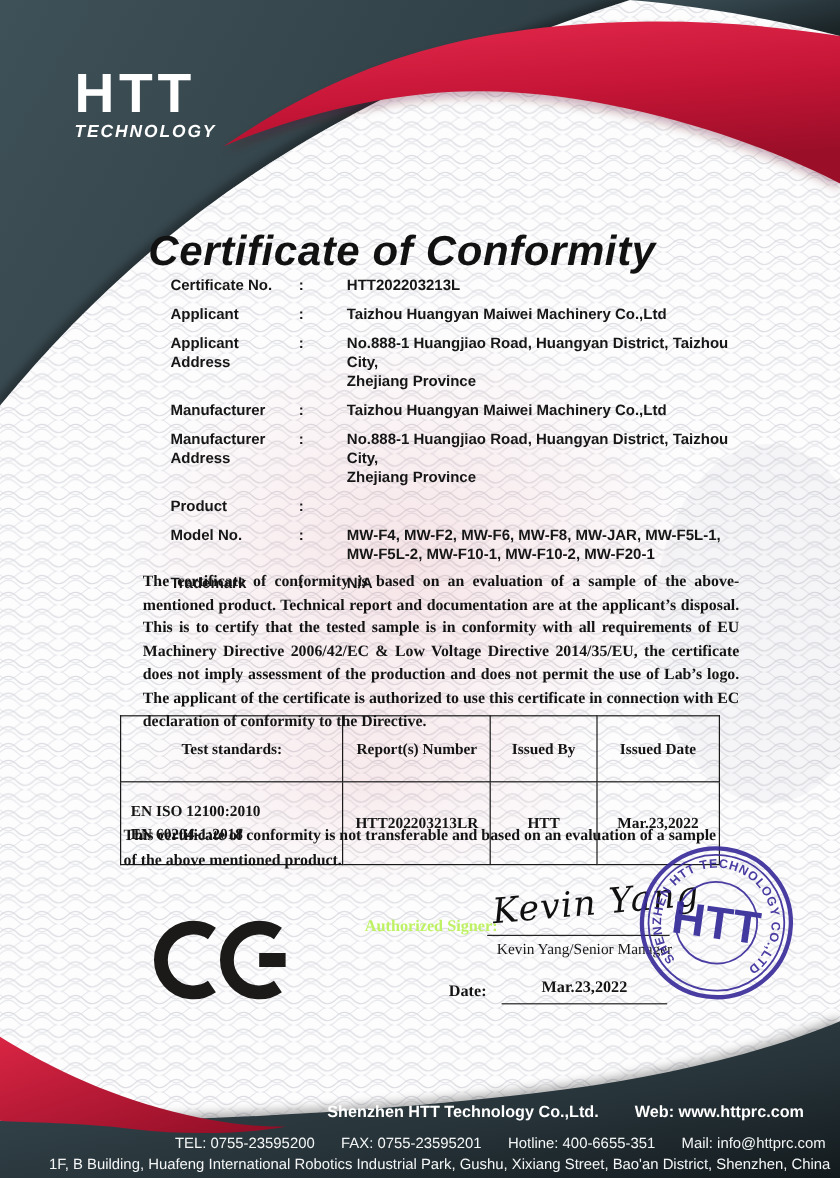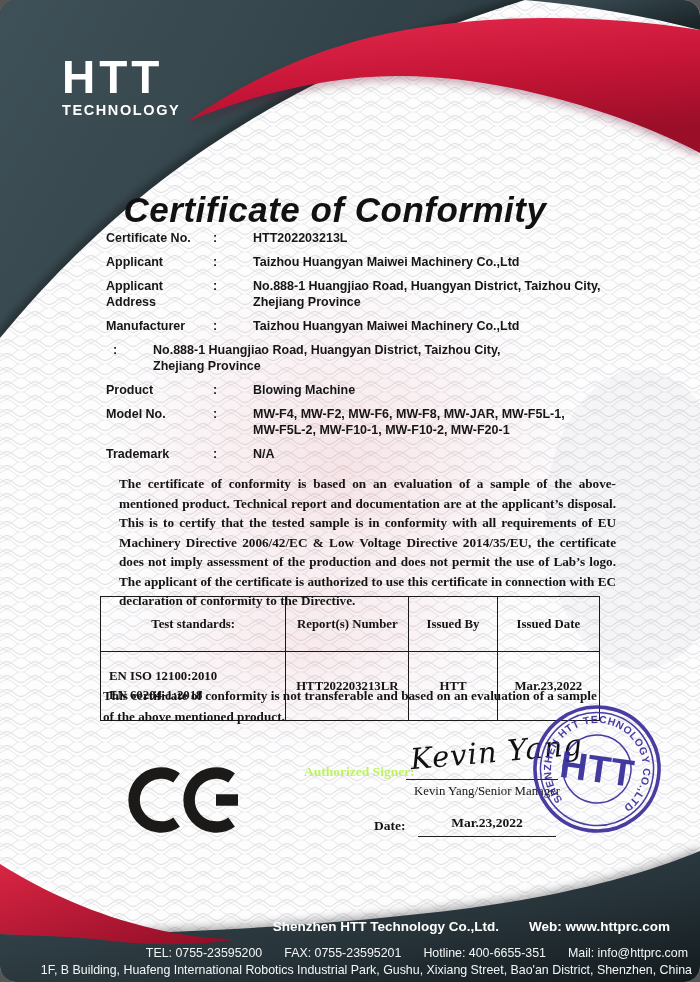--- a/index.html
+++ b/index.html
@@ -1,34 +1,34 @@
 <!DOCTYPE html>
 <html><head>
 <meta charset="utf-8">
 <style>
   html,body{margin:0;padding:0;background:#555;}
   .page{position:relative;width:700px;height:982px;overflow:hidden;background:#2c3b40;
-        font-family:"Liberation Sans",sans-serif;border-radius:16px;}
+        font-family:"Liberation Sans",sans-serif;}
   .bg{position:absolute;left:0;top:0;z-index:0;}
 
   
   .logo{position:absolute;left:62px;top:54px;z-index:3;color:#fff;}
   .logo-main{font-size:46px;font-weight:bold;letter-spacing:4px;line-height:46px;}
-  .logo-sub{font-size:14.5px;font-weight:bold;letter-spacing:1.6px;margin-top:2px;}
+  .logo-sub{font-size:14.5px;font-weight:bold;letter-spacing:1.6px;margin-top:2px;font-style:italic;}
 
   
   .title{position:absolute;left:0;right:30px;top:174px;margin:16px;text-align:center;z-index:2;
          font-size:35px;font-weight:bold;font-style:italic;color:#111;letter-spacing:0.5px;}
 
   
   .fields{position:absolute;left:106px;top:230px;width:530px;z-index:2;display:flex;
           flex-direction:column;gap:8px;}
   .frow{display:flex;align-items:flex-start;font-size:12.5px;font-weight:bold;color:#161616;
         line-height:16px;}
-  .flabel{width:100px;flex:0 0 100px;}
+  .flabel{width:100px;flex:0 0 100px;margin-left:36px;}
   .fcolon{width:18px;flex:0 0 18px;text-align:center;}
   .fvalue{width:400px;white-space:pre-line;padding-left:29px;}
 
   
   .body-par{position:absolute;left:103px;top:458px;width:497px;z-index:2;margin:16px;
             font-family:"Liberation Serif",serif;font-weight:bold;font-size:13.2px;
             line-height:19.5px;color:#141414;text-align:justify;}
 
   
   .std-table{position:absolute;left:100px;top:596px;width:500px;z-index:2;border-collapse:collapse;
@@ -157,28 +157,28 @@
         <div class="fcolon">:</div>
         <div class="fvalue">No.888-1 Huangjiao Road, Huangyan District, Taizhou City,
 Zhejiang Province</div>
       </div>
       <div class="frow">
         <div class="flabel">Manufacturer</div>
         <div class="fcolon">:</div>
         <div class="fvalue">Taizhou Huangyan Maiwei Machinery Co.,Ltd</div>
       </div>
       <div class="frow">
+        <div class="flabel">Manufacturer Address</div>
         <div class="fcolon">:</div>
         <div class="fvalue">No.888-1 Huangjiao Road, Huangyan District, Taizhou City,
 Zhejiang Province</div>
       </div>
       <div class="frow">
         <div class="flabel">Product</div>
         <div class="fcolon">:</div>
-        <div class="fvalue">Blowing Machine</div>
       </div>
       <div class="frow">
         <div class="flabel">Model No.</div>
         <div class="fcolon">:</div>
         <div class="fvalue">MW-F4, MW-F2, MW-F6, MW-F8, MW-JAR, MW-F5L-1,
 MW-F5L-2, MW-F10-1, MW-F10-2, MW-F20-1</div>
       </div>
       <div class="frow">
         <div class="flabel">Trademark</div>
         <div class="fcolon">:</div>

